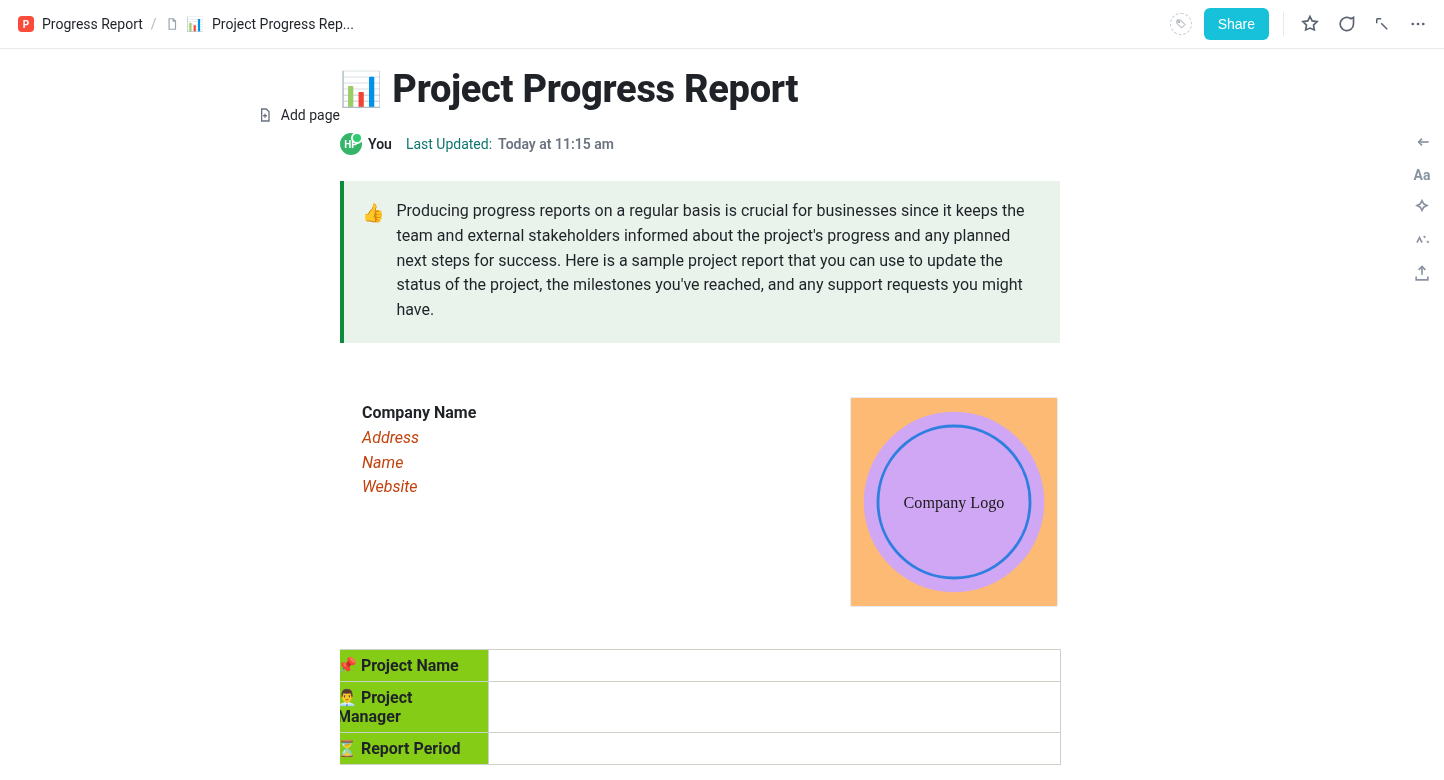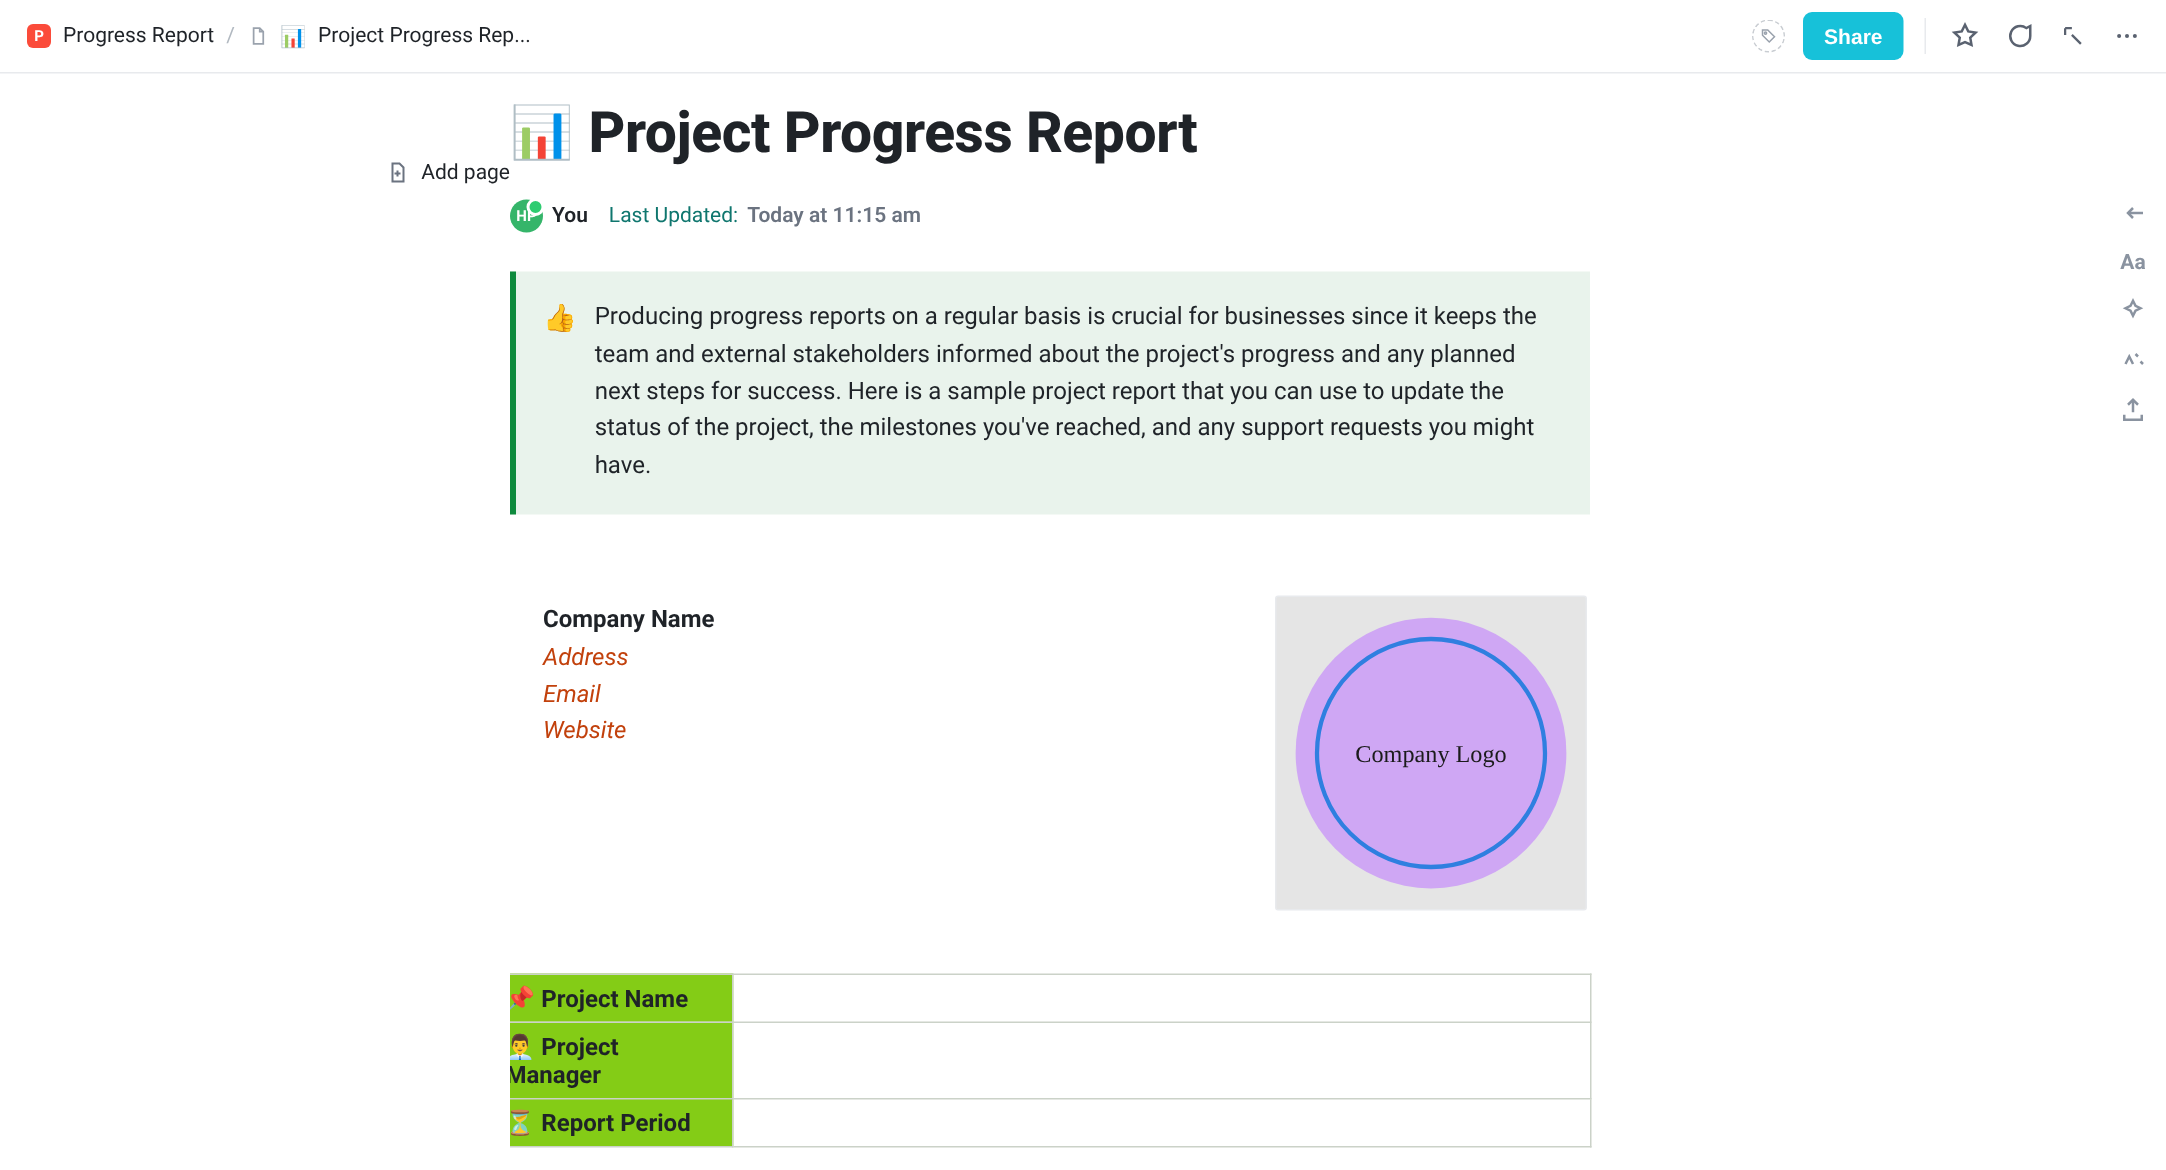--- a/index.html
+++ b/index.html
@@ -45,21 +45,21 @@
   }
   .share-divider { width: 1px; height: 24px; background: #e8eaed; margin: 0 2px; }
   .circle-dashed {
     width: 22px; height: 22px; border: 1px dashed #c9cdd2; border-radius: 50%;
     display: inline-flex; align-items: center; justify-content: center;
   }
   .circle-dashed .tag { width: 12px; height: 12px; }
   .share-btn {
     background: #17c1d9;
     color: #fff; border: none; border-radius: 6px;
-    height: 32px; padding: 0 14px; font-size: 14px; font-weight: 700;
+    height: 32px; padding: 0 14px; font-size: 14px; font-weight: 400;
     cursor: pointer;
   }
   .icon-btn {
     width: 24px; height: 24px; display: inline-flex; align-items: center; justify-content: center;
     color: #5a6270; cursor: pointer;
   }
 
   
   .main {
     display: grid;
@@ -153,21 +153,21 @@
     font-size: 16px; line-height: 1.55;
   }
   .company-card .name { font-weight: 700; }
   .company-card .line { font-style: italic; color: #c2410c; }
 
   .logo-card {
     align-self: start;
     width: 208px; height: 210px;
     border: 1px solid #e8eaed; border-radius: 2px;
     display: flex; align-items: center; justify-content: center;
-    background: #e5e5e5;
+    background: #fdba74;
   }
   .logo-svg { width: 190px; height: 190px; }
 
   .meta-table {
     margin-top: 42px;
     border-collapse: collapse;
     width: 735px;
     margin-left: -14px;
   }
   .meta-table td {
@@ -279,21 +279,21 @@
 
       <div class="callout">
         <span class="thumb">👍</span>
         <div>Producing progress reports on a regular basis is crucial for businesses since it keeps the team and external stakeholders informed about the project's progress and any planned next steps for success. Here is a sample project report that you can use to update the status of the project, the milestones you've reached, and any support requests you might have.</div>
       </div>
 
       <div class="company-row">
         <div class="company-card">
           <div class="name">Company Name</div>
           <div class="line">Address</div>
-          <div class="line">Email</div>
+          <div class="line">Name</div>
           <div class="line">Website</div>
         </div>
         <div class="logo-card">
           <svg class="logo-svg" viewBox="0 0 200 200">
             <circle cx="100" cy="100" r="95" fill="#cfa7f4"></circle>
             <circle cx="100" cy="100" r="80" fill="#cfa7f4" stroke="#2f7fe0" stroke-width="3"></circle>
             <text x="100" y="106" text-anchor="middle" font-family="Georgia, 'Times New Roman', serif" font-size="17" fill="#1b1b1b">Company Logo</text>
           </svg>
         </div>
       </div>

